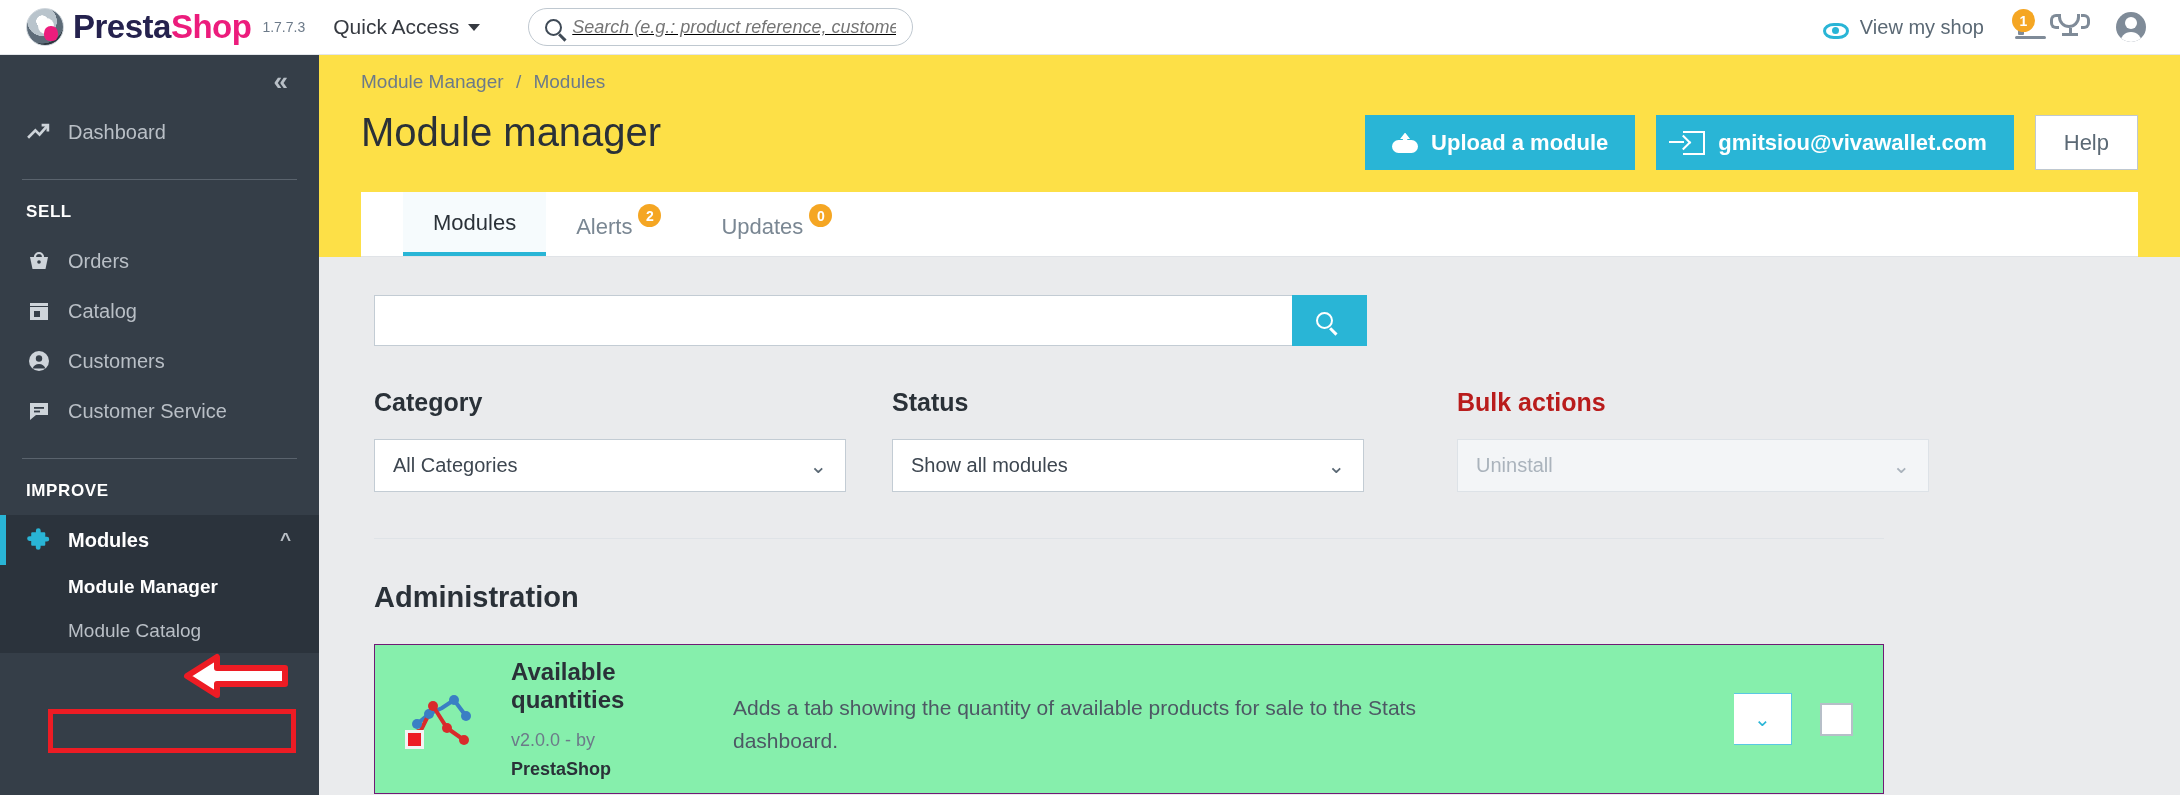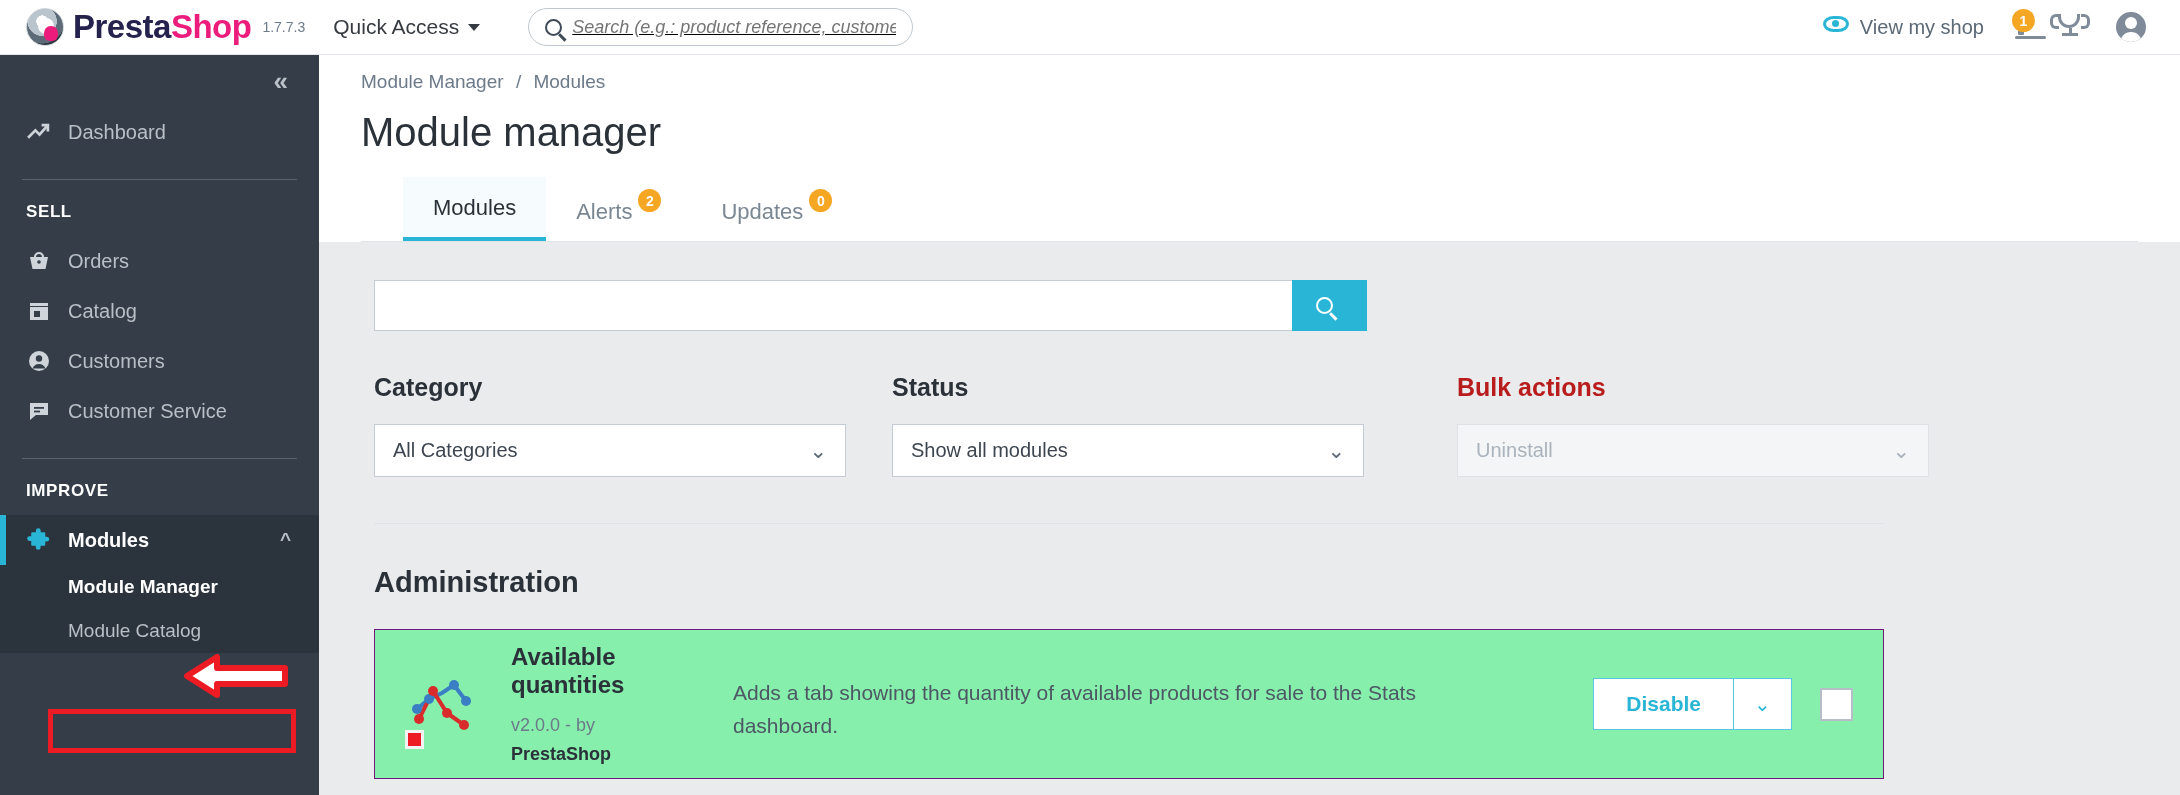--- a/index.html
+++ b/index.html
@@ -53,21 +53,21 @@
     color: #8d99a6; font-family: "Liberation Sans", sans-serif; background: transparent;
   }
   .mag { width: 17px; height: 17px; border: 2.5px solid #3f4a56; border-radius: 50%;
     position: relative; flex: none; margin-right: 10px; }
   .mag::after { content:""; position:absolute; right:-7px; bottom:-5px; width:9px; height:2.5px;
     background:#3f4a56; transform: rotate(45deg); }
   .mag.white { border-color:#fff; }
   .mag.white::after { background:#fff; }
 
   .topright { margin-left: auto; display: flex; align-items: center; gap: 34px; margin-right: 34px; }
-  .viewshop { display: flex; align-items: flex-start; gap: 11px; color: #5b6975; font-size: 20px; cursor: pointer; }
+  .viewshop { display: flex; align-items: flex-end; gap: 11px; color: #5b6975; font-size: 20px; cursor: pointer; }
   .eye { width: 26px; height: 16px; border: 3px solid #29b5d6; border-radius: 50%/60%;
     display:flex; align-items:center; justify-content:center; }
   .eye::after { content:""; width:7px; height:7px; border-radius:50%; background:#29b5d6; }
   .bell-wrap { position: relative; cursor: pointer; }
   .bell { width: 22px; height: 22px; border: 3px solid #7f8b98; border-radius: 11px 11px 4px 4px;
     border-bottom: none; position: relative; }
   .bell::after { content:""; position:absolute; left:-6px; bottom:-4px; width:31px; height:3px; background:#7f8b98; border-radius:2px; }
   .badge-top {
     position: absolute; top: -9px; right: -11px; width: 23px; height: 23px; border-radius: 50%;
     background: #f5a623; color: #fff; font-size: 14px; font-weight: bold;
@@ -118,21 +118,21 @@
     color: #b9bfc6; font-size: 19px; cursor: pointer; position: relative;
   }
   .subnav-item.current { color: #fff; font-weight: bold; }
   .chev-up { margin-left: auto; margin-right: 28px; color: #b9bfc6; font-size: 19px; }
 
   
   .ico svg { display: block; }
 
   
   .main { position: absolute; top: 55px; left: 319px; width: 1861px; height: 740px; background: #eaebed; }
-  .page-head { background: #ffffff; padding: 16px 42px 0 42px; }
+  .page-head { background: #fde047; padding: 16px 42px 0 42px; }
   .breadcrumb { font-size: 19px; color: #6c7a89; }
   .breadcrumb .sep { margin: 0 7px; }
   .head-row { display: flex; align-items: flex-start; margin-top: 16px; }
   .page-title { font-size: 40px; color: #2a3138; font-weight: normal; line-height: 1.15; }
   .head-actions { margin-left: auto; display: flex; align-items: center; gap: 21px; padding-top: 6px; }
   .btn-primary {
     background: #29b5d6; color: #fff; border: none; height: 55px; padding: 0 27px;
     font-size: 22px; display: flex; align-items: center; gap: 13px; cursor: pointer;
     font-family: "Liberation Sans", sans-serif; font-weight: bold;
   }
@@ -357,20 +357,33 @@
 
     <div class="page-head">
       <div class="breadcrumb">
         <span>Module Manager</span>
         <span class="sep">/</span>
         <span>Modules</span>
       </div>
 
       <div class="head-row">
         <h1 class="page-title">Module manager</h1>
+        <div class="head-actions">
+          <button class="btn-primary">
+            <span class="cloud-ico"></span>
+            <span>Upload a module</span>
+          </button>
+          <button class="btn-primary">
+            <span class="login-ico"></span>
+            <span>gmitsiou@vivawallet.com</span>
+          </button>
+          <button class="btn-outline">
+            <span>Help</span>
+          </button>
+        </div>
       </div>
 
       <div class="tabs">
         <div class="tab active">
           <span>Modules</span>
         </div>
         <div class="tab">
           <span>Alerts</span>
           <span class="tbadge">2</span>
         </div>
@@ -438,21 +451,20 @@
           <div class="modleft">
             <div class="modname">Available quantities</div>
             <div class="modmeta">v2.0.0 - by</div>
             <div class="modmeta"><b>PrestaShop</b></div>
           </div>
           <div class="moddesc">Adds a tab showing the quantity of available products for sale to the Stats dashboard.</div>
         </div>
 
         <div class="modactions">
           <div class="btn-split">
-            <button class="bmain">Disable</button>
             <div class="bcar">
               <span>⌄</span>
             </div>
           </div>
           <div class="chkbox"></div>
         </div>
       </div>
     </div>
   </div>
 

